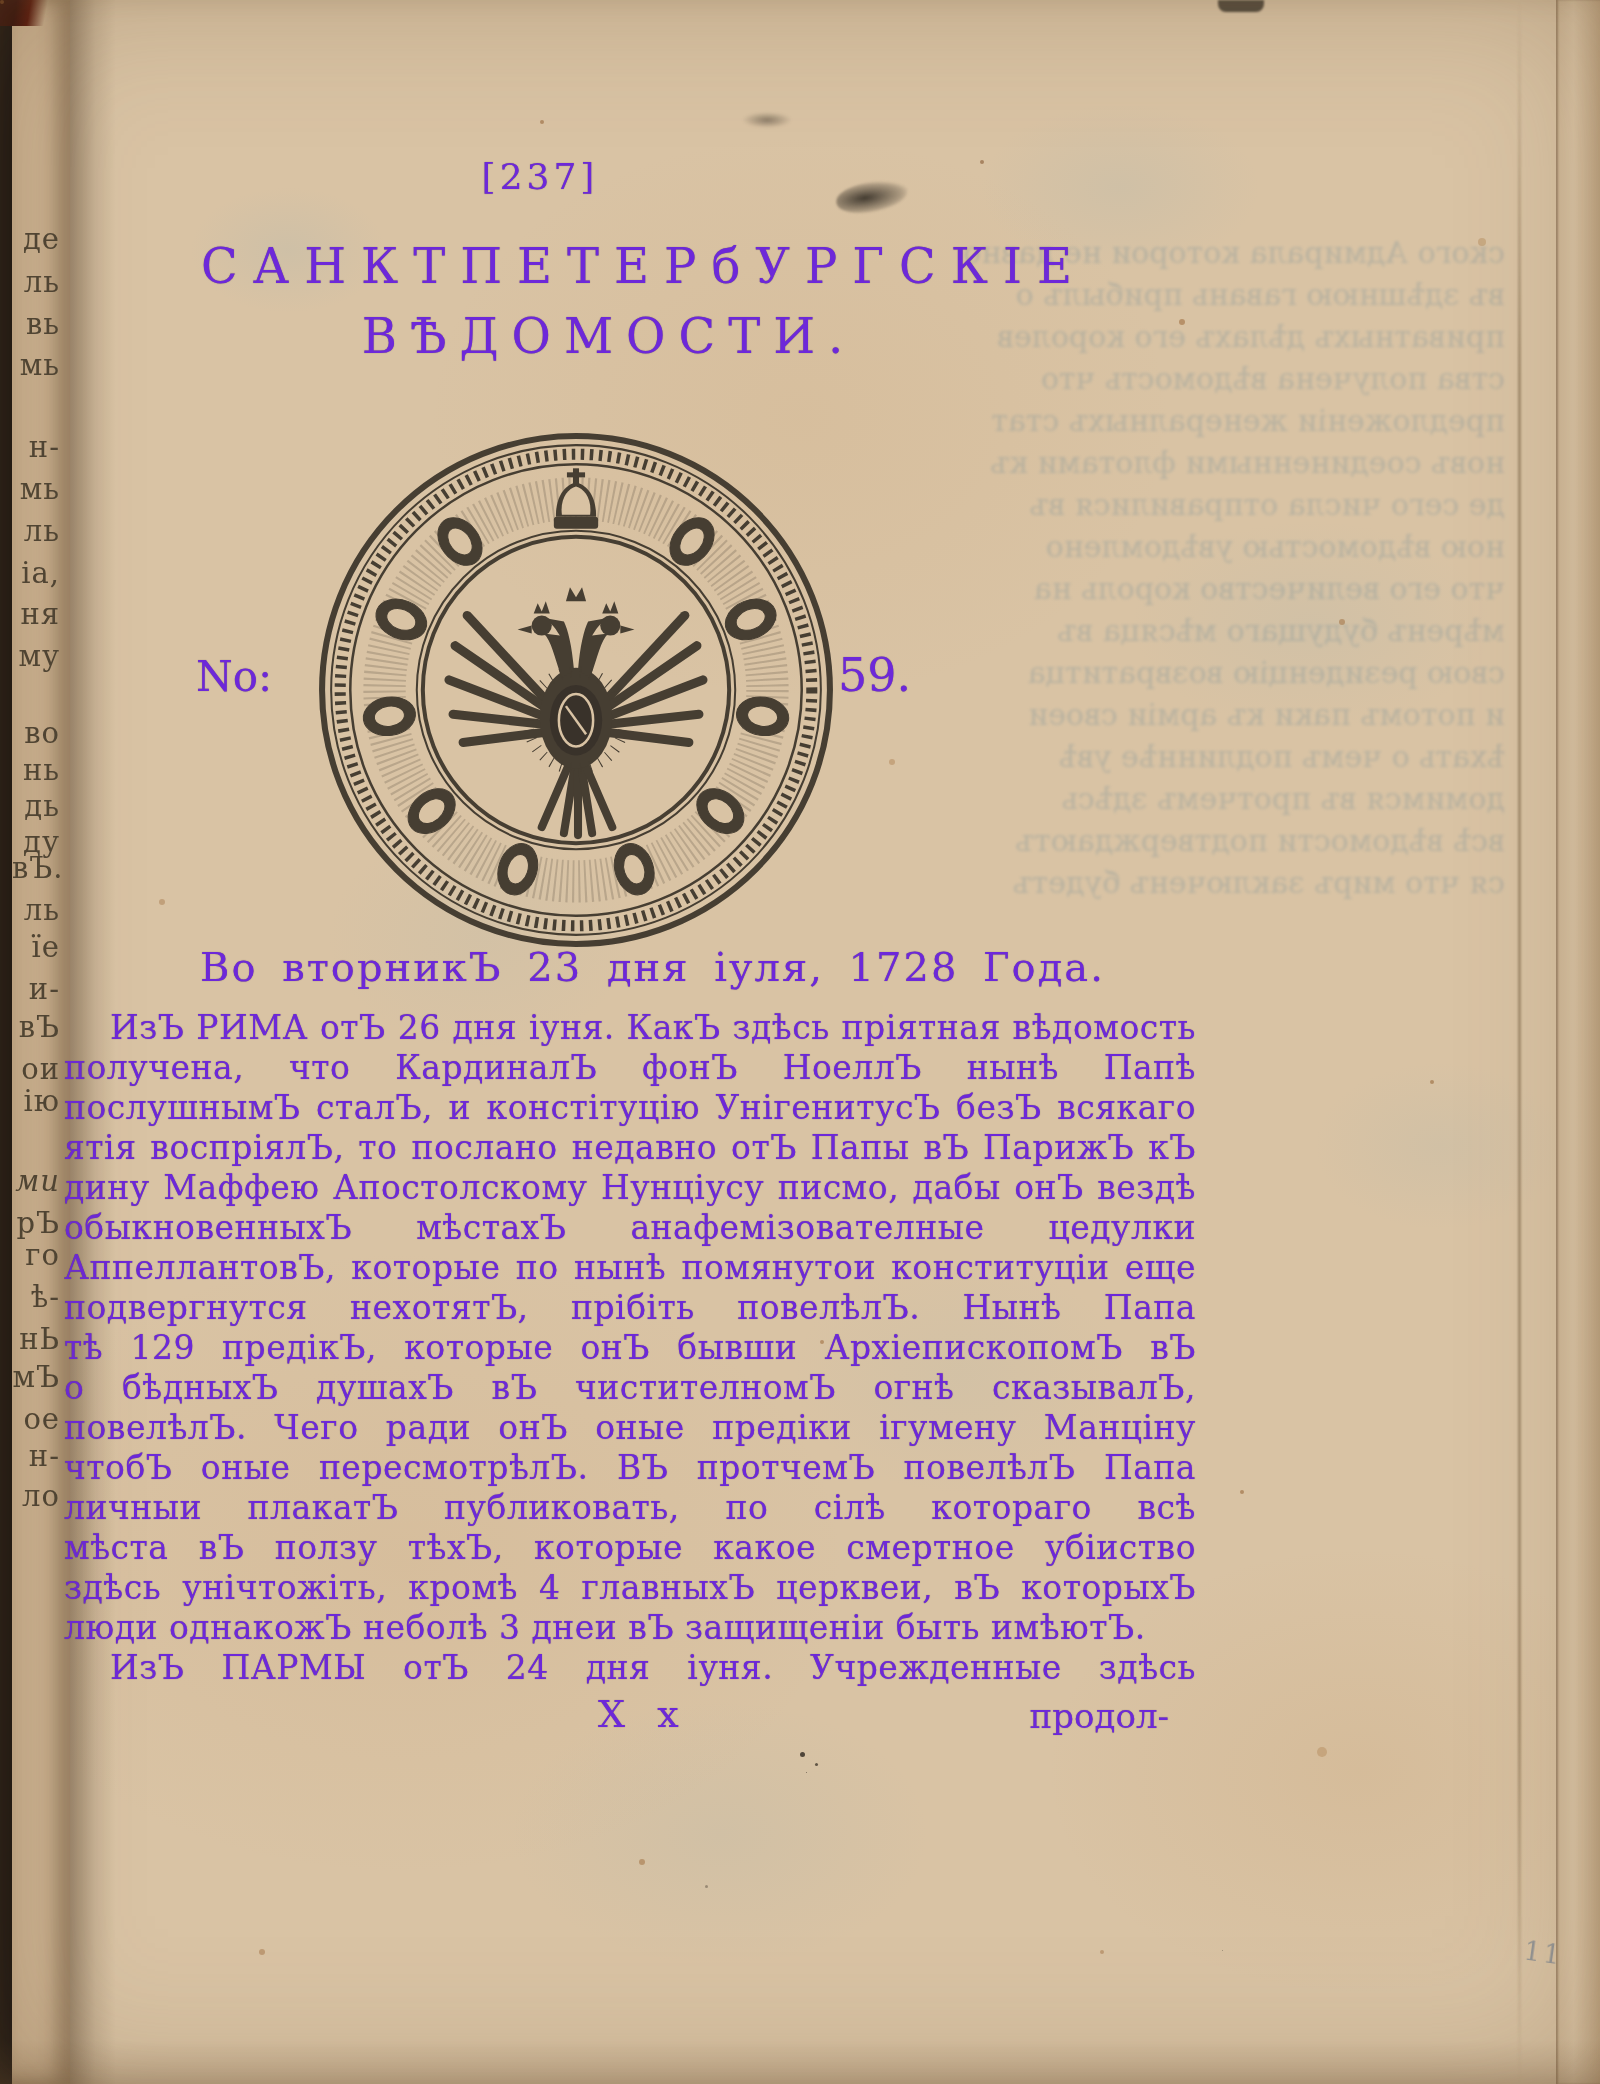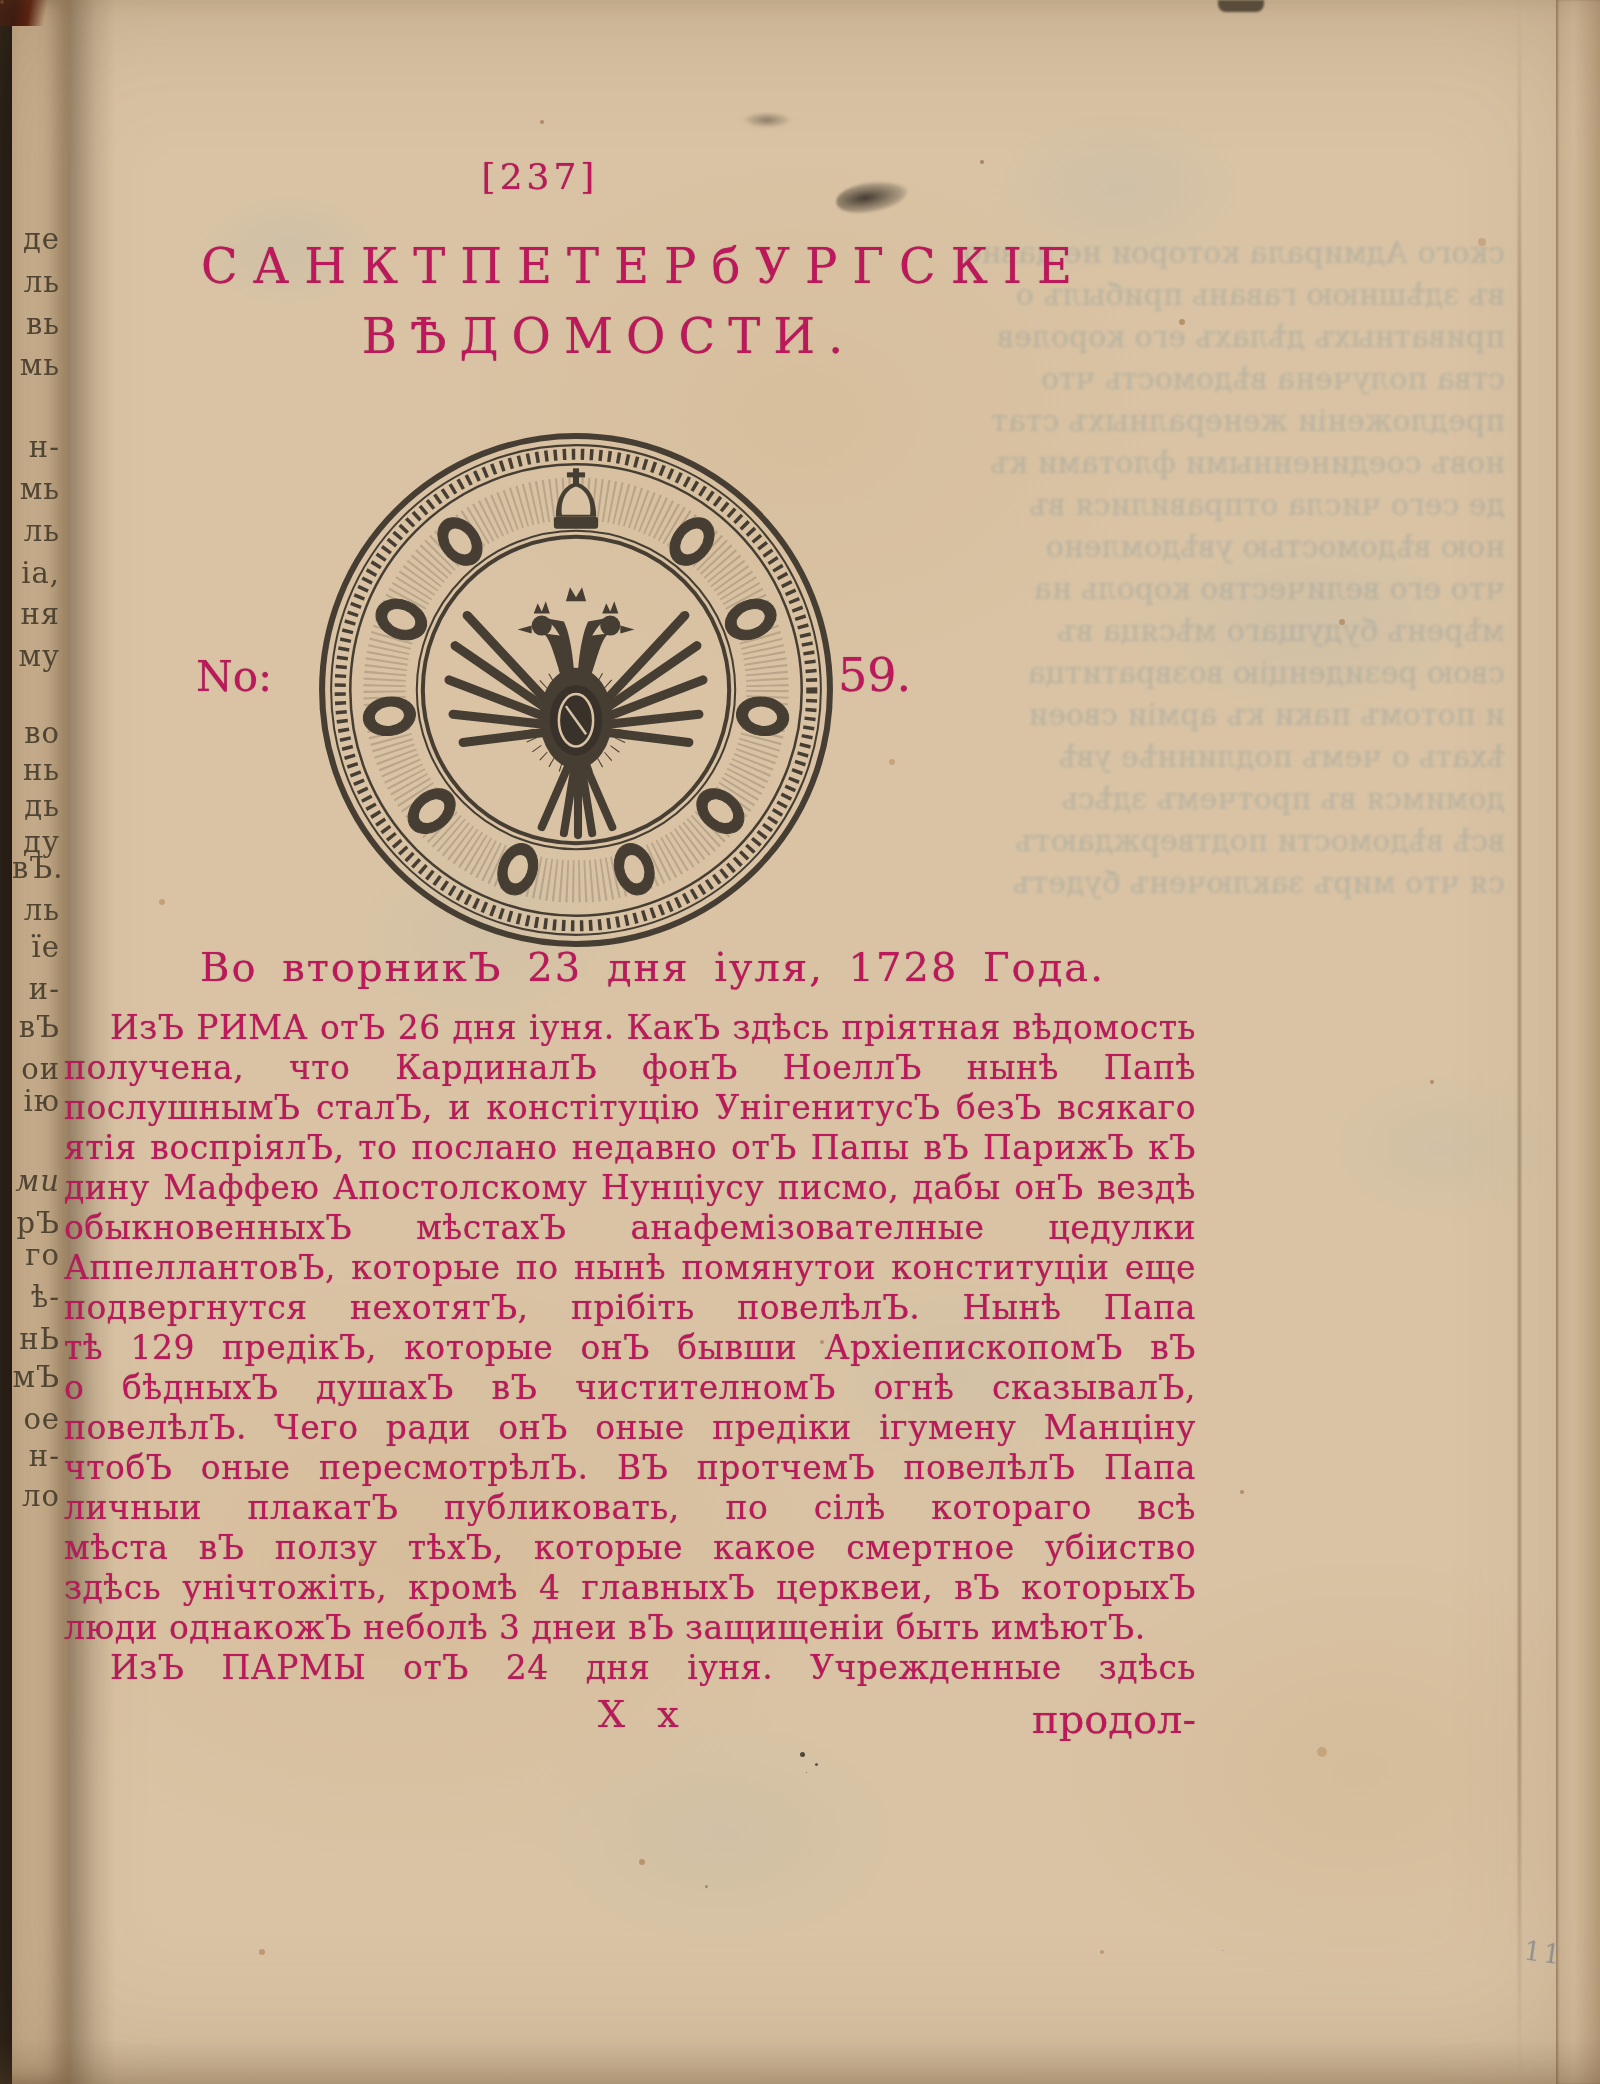--- a/index.html
+++ b/index.html
@@ -39,39 +39,39 @@
   .right-edge-zone{position:absolute;left:1556px;top:0;width:44px;height:2084px;
     background:linear-gradient(to right,#cfb797,#dbc5a6 40%,#c8ae8c);
     box-shadow:inset 2px 0 2px rgba(90,66,40,.4);}
   .bottom-shadow{position:absolute;left:0;top:2040px;width:1600px;height:44px;pointer-events:none;
     background:linear-gradient(to bottom, transparent, rgba(100,74,46,.22));}
   .corner-mark-tl{position:absolute;left:0;top:0;width:52px;height:26px;
     background:linear-gradient(100deg,#35100a 30%,#58180c 55%,transparent 85%);}
   .top-mark{position:absolute;left:1218px;top:0;width:46px;height:12px;border-radius:0 0 8px 8px;
     background:rgba(40,36,30,.75);filter:blur(1px);}
   
-  .ink{color:#be185d;text-shadow:0 0 1px rgba(51,44,35,.55);}
+  .ink{color:#6d28d9;text-shadow:0 0 1px rgba(51,44,35,.55);}
   .page-number{position:absolute;left:430px;top:156px;width:220px;text-align:center;
     font-size:36px;letter-spacing:4px;}
   .masthead-1{position:absolute;left:84px;top:238px;width:1120px;text-align:center;
     font-size:48px;letter-spacing:15px;white-space:nowrap;}
   .masthead-2{position:absolute;left:84px;top:308px;width:1050px;text-align:center;
     font-size:48px;letter-spacing:13px;}
   .issue-no{position:absolute;left:196px;top:652px;font-size:42px;}
   .issue-num{position:absolute;left:838px;top:648px;font-size:46px;}
   .seal-wrap{position:absolute;left:314px;top:428px;width:524px;height:524px;opacity:.92;filter:blur(.4px);}
   .dateline{position:absolute;left:200px;top:944px;width:900px;font-size:40px;letter-spacing:2px;
     word-spacing:10px;white-space:nowrap;}
   .body-text{position:absolute;left:64px;top:1008px;width:1132px;font-size:33px;line-height:40px;
     letter-spacing:.5px;}
   .bline{white-space:nowrap;}
   .bline.just{text-align:justify;text-align-last:justify;white-space:normal;height:40px;overflow:hidden;}
   .bline.indent{text-indent:46px;}
   .footer-sig{position:absolute;left:598px;top:1692px;font-size:38px;letter-spacing:10px;}
-  .catchword{position:absolute;left:896px;top:1696px;width:300px;text-align:right;font-size:40px;}
+  .catchword{position:absolute;left:869px;top:1696px;width:300px;text-align:right;font-size:34px;}
   
   .showthrough{position:absolute;left:930px;top:232px;width:575px;line-height:42px;font-size:30px;
     color:#6f8b96;opacity:.30;filter:blur(1.8px);transform:scaleX(-1);pointer-events:none;}
   .showthrough div{white-space:nowrap;}
   .smudge{position:absolute;left:836px;top:182px;width:72px;height:30px;border-radius:50% 40% 55% 45%;
     background:radial-gradient(ellipse at 40% 50%, rgba(40,35,28,.85), rgba(40,35,28,.25) 60%, transparent 75%);
     filter:blur(1px);transform:rotate(-8deg);}
   .smudge2{position:absolute;left:742px;top:112px;width:50px;height:16px;border-radius:50%;
     background:radial-gradient(ellipse, rgba(60,52,42,.5), transparent 70%);filter:blur(1.5px);}
   .freckles{position:absolute;left:0;top:0;width:4px;height:4px;border-radius:50%;background:rgba(150,95,45,.55);

